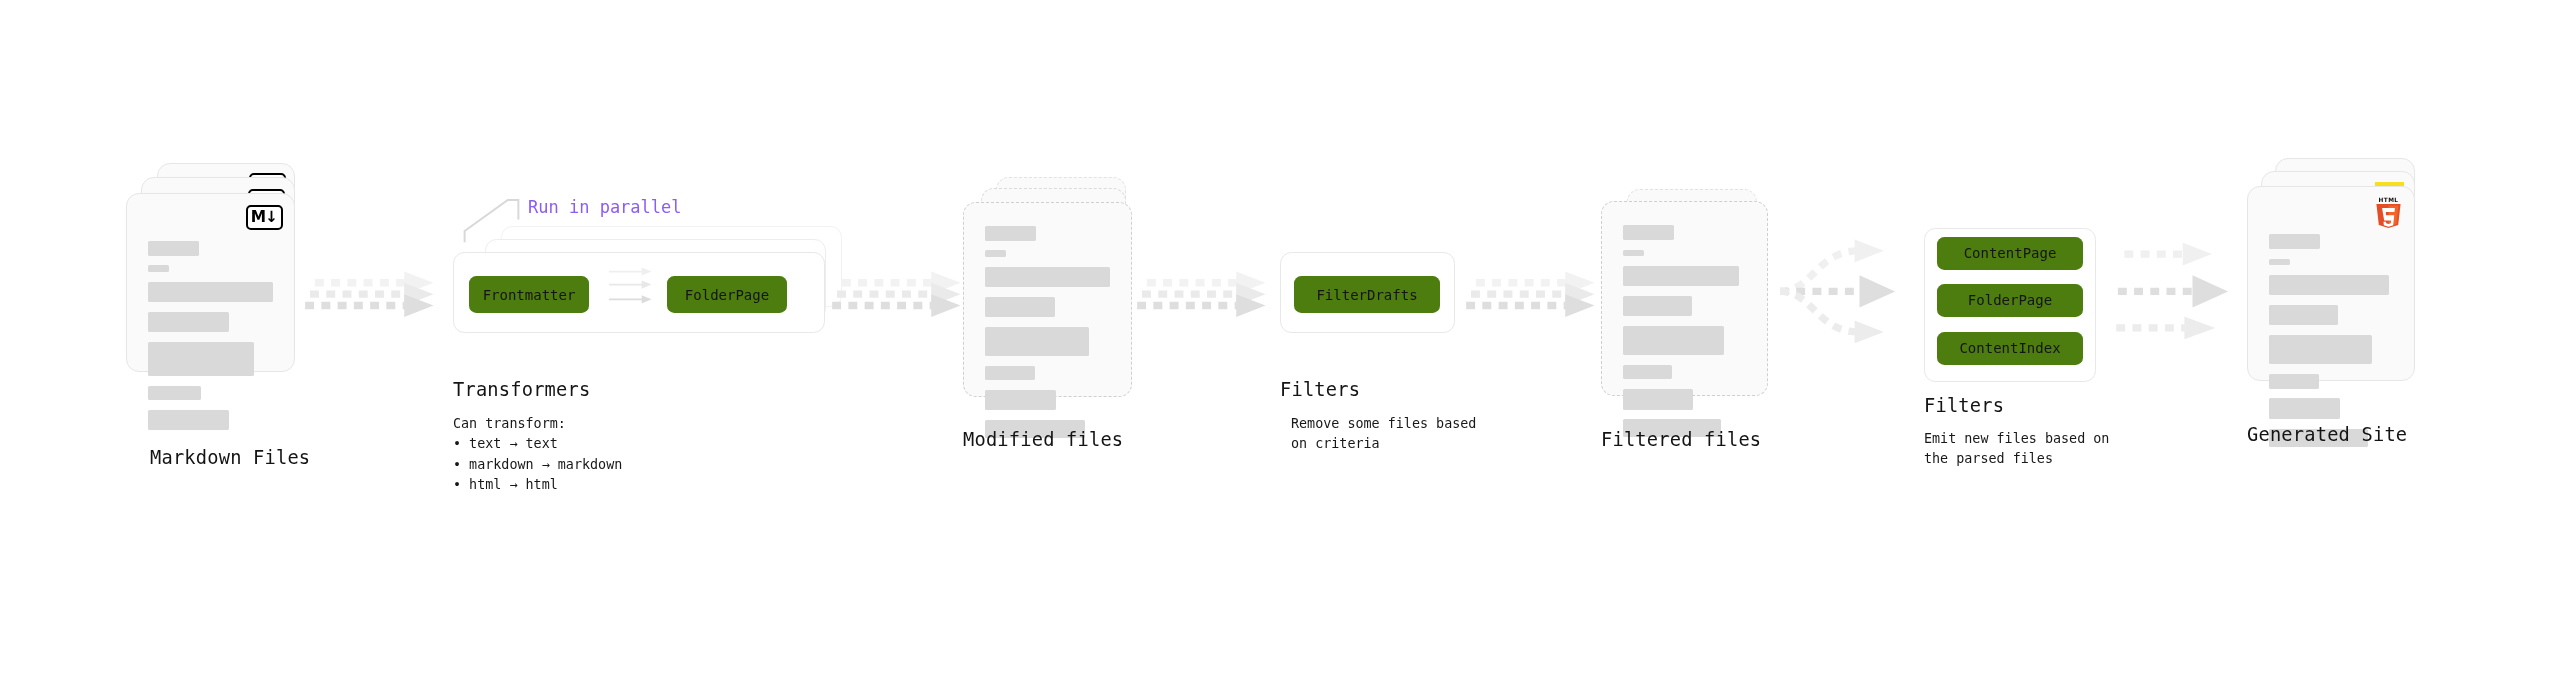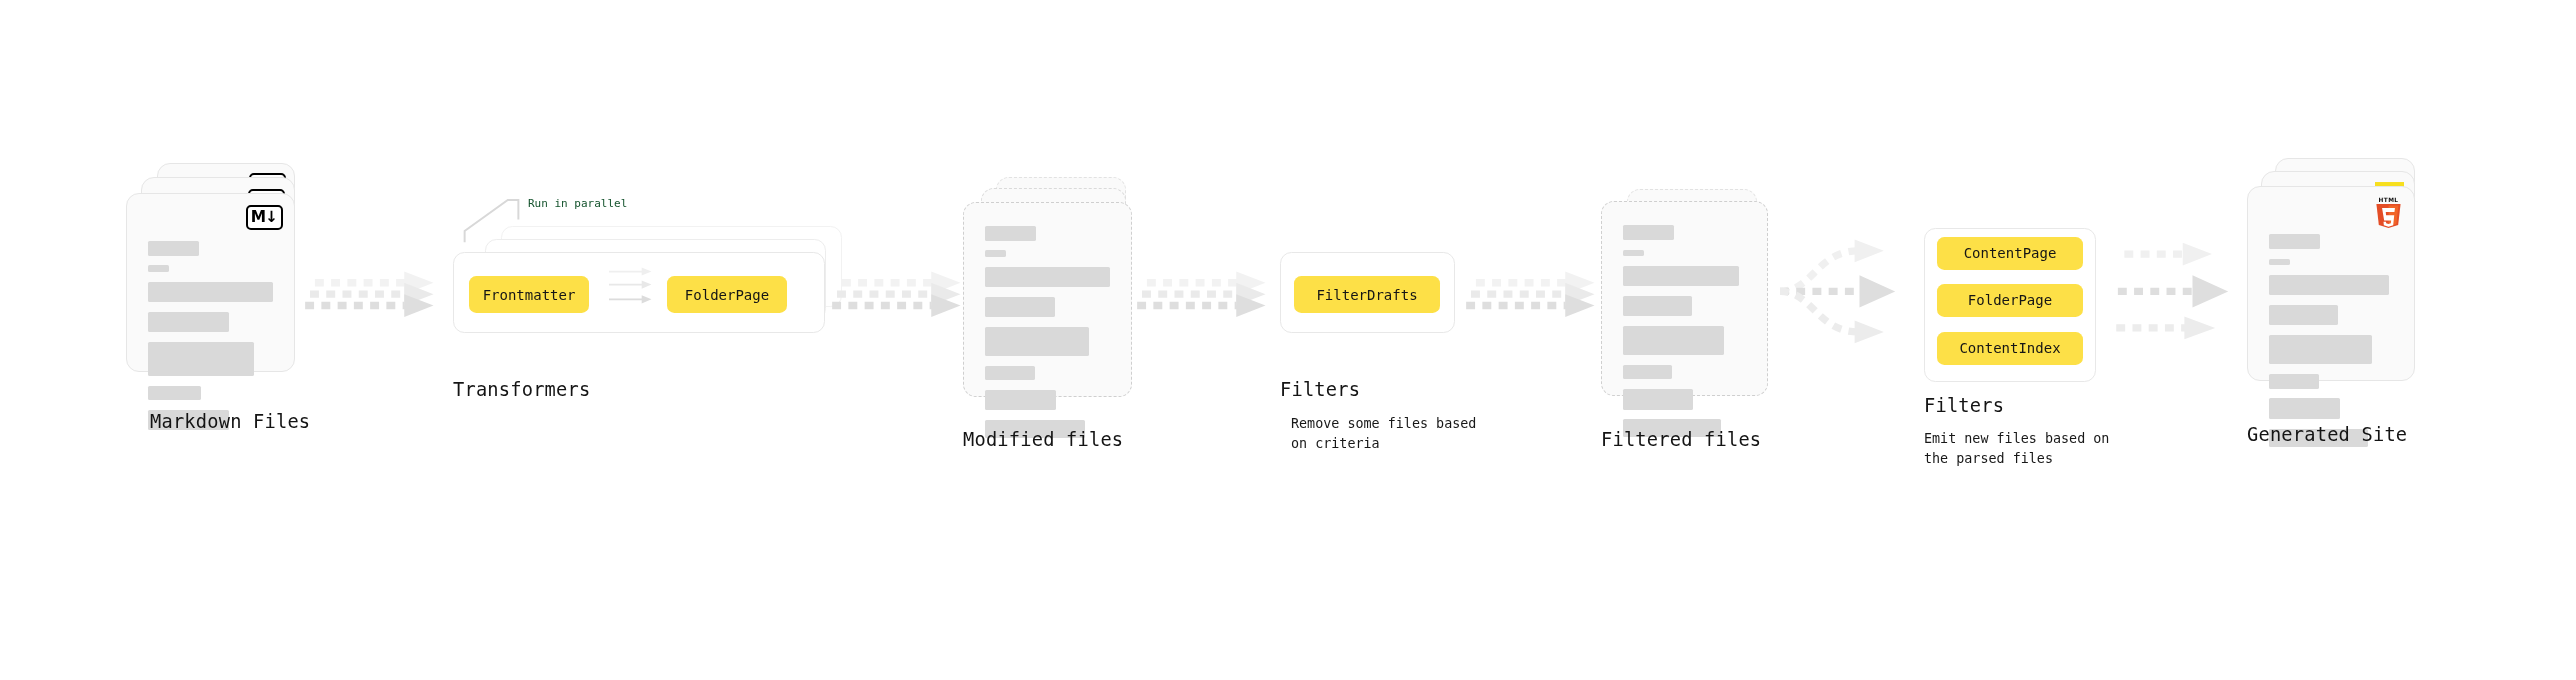--- a/index.html
+++ b/index.html
@@ -93,37 +93,37 @@
   
   .group-box {
     position: absolute;
     border: 1.6px solid #e8e8e8;
     border-radius: 11.4px;
     background: #ffffff;
     box-sizing: border-box;
   }
   .pill {
     position: absolute;
-    background: #fde047;
+    background: #4d7c0f;
     border-radius: 7.3px;
     display: flex;
     align-items: center;
     justify-content: center;
     font-size: 14px;
     color: #151515;
     white-space: nowrap;
     box-sizing: border-box;
   }
   .pill.ghost1 { background: #e4e4e4; }
   .pill.ghost2 { background: #ededed; }
 
   .parallel-label {
     position: absolute;
-    font-size: 11px;
-    color: #14532d;
+    font-size: 17px;
+    color: #8b5cf6;
     white-space: nowrap;
   }
 
   svg { display: block; overflow: visible; }
 </style>
 </head>
 <body>
 
 <div id="stage">
 
@@ -140,21 +140,21 @@
         <div class="bar" style="width:51px;  height:14.6px;"></div>
         <div class="bar" style="width:21px;  height:6.5px;"></div>
         <div class="bar" style="width:100%;  height:20.3px;"></div>
         <div class="bar" style="width:65%;   height:20.3px;"></div>
         <div class="bar" style="width:85%;   height:34px;"></div>
         <div class="bar" style="width:42%;   height:14.6px;"></div>
         <div class="bar" style="width:65%;   height:20.3px;"></div>
       </div>
     </div>
   </div>
-  <div class="caption-title" style="left:126px; top:411px;padding-left:24px;">Markdown Files</div>
+  <div class="caption-title" style="left:126px; top:447px;padding-left:24px;">Markdown Files</div>
 
   <div class="abs" style="left:310px; top:273px;">
     <svg width="130" height="65" viewBox="0 0 160 80">
       <g stroke-dasharray="11 9" stroke-width="9" fill="none">
         <line x1="6" y1="12" x2="120" y2="12" stroke="#f2f2f2"></line>
         <line x1="0" y1="26" x2="120" y2="26" stroke="#eaeaea"></line>
         <line x1="-6" y1="40" x2="120" y2="40" stroke="#dedede"></line>
       </g>
       <path d="M116 -2 L152 12 L116 26 Z" fill="#f2f2f2"></path>
       <path d="M116 12 L152 26 L116 40 Z" fill="#eaeaea"></path>
@@ -189,20 +189,24 @@
       <path d="M40 3 L52 8 L40 13 Z" fill="#efefef"></path>
       <path d="M40 19 L52 24 L40 29 Z" fill="#e8e8e8"></path>
       <path d="M40 37 L52 42 L40 47 Z" fill="#dcdcdc"></path>
     </svg>
   </div>
 
   <div class="pill" style="left:469px; top:276px; width:120px; height:37px;">Frontmatter</div>
   <div class="pill" style="left:667px; top:276px; width:120px; height:37px;">FolderPage</div>
 
   <div class="caption-title" style="left:453px; top:379px;">Transformers</div>
+  <div class="caption-sub" style="left:453px; top:414px;">Can transform:
+ • text → text
+ • markdown → markdown
+ • html → html</div>
 
   <div class="abs" style="left:837px; top:273px;">
     <svg width="130" height="65" viewBox="0 0 160 80">
       <g stroke-dasharray="11 9" stroke-width="9" fill="none">
         <line x1="6" y1="12" x2="120" y2="12" stroke="#f2f2f2"></line>
         <line x1="0" y1="26" x2="120" y2="26" stroke="#eaeaea"></line>
         <line x1="-6" y1="40" x2="120" y2="40" stroke="#dedede"></line>
       </g>
       <path d="M116 -2 L152 12 L116 26 Z" fill="#f2f2f2"></path>
       <path d="M116 12 L152 26 L116 40 Z" fill="#eaeaea"></path>

